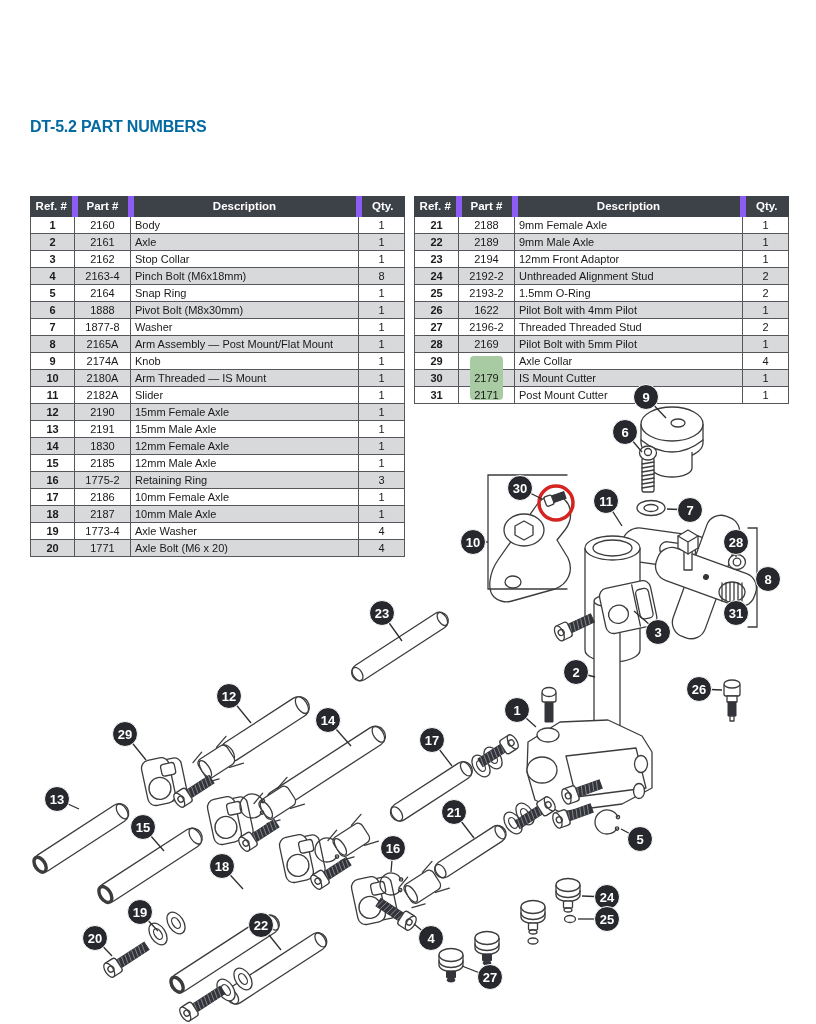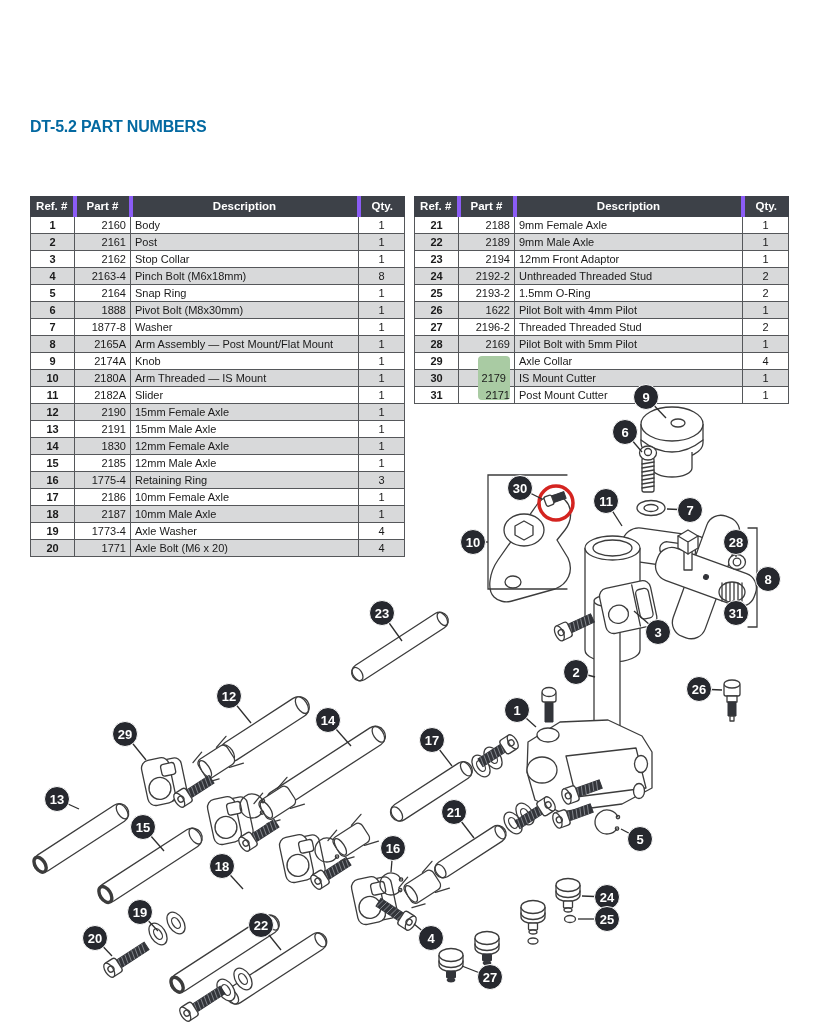--- a/index.html
+++ b/index.html
@@ -14,27 +14,27 @@
   table.parts-table{
     position:absolute;top:148px;width:374px;border-collapse:collapse;table-layout:fixed;
     font-size:11px;line-height:1.1;border:1.5px solid #4e5053;margin-top:48px;
   }
   table.parts-table.left{left:30px;}
   table.parts-table.right{left:414px;}
   .parts-table th{
     background:#3d4148;color:#ffffff;font-weight:700;font-size:11.5px;
     padding:3px 2px;border:1px solid #3d4148;text-align:center;
   }
-  .parts-table th + th{border-left:4px solid #8b5cf6;}
+  .parts-table th + th{border-left:6px solid #8b5cf6;}
   .parts-table td{
     border:1px solid #55575a;padding:1px 4px;height:14px;background:#ffffff;
   }
   .parts-table tbody tr:nth-child(even) td{background:#d8d9da;}
   .parts-table td:nth-child(1){text-align:center;font-weight:700;}
-  .parts-table td:nth-child(2){text-align:right;}
+  .parts-table td:nth-child(2){text-align:center;}
   .parts-table td:nth-child(4){text-align:center;}
   .hl{background:#a9cba3;border-radius:4px;padding:16px 4px;}
   #diagram{position:absolute;left:0;top:360px;}
   #diagram .p{fill:#ffffff;stroke:#3c3c3c;stroke-width:1.3;stroke-linejoin:round;}
   #diagram .d{fill:#33353a;stroke:#33353a;stroke-width:1;}
   #diagram .ln{fill:none;stroke:#3c3c3c;stroke-width:1.3;stroke-linecap:round;}
   #diagram .callout-line{stroke:#2e2e2e;stroke-width:1.3;}
   #diagram .callout-circle{fill:#26282e;stroke:#ffffff;stroke-width:1;}
   #diagram .callout-text{
     fill:#ffffff;font-family:"Liberation Sans",sans-serif;font-size:13px;font-weight:700;
@@ -65,21 +65,21 @@
     <tbody id="tbody-left">
         <tr>
           <td>1</td>
           <td>2160</td>
           <td>Body</td>
           <td>1</td>
         </tr>
         <tr>
           <td>2</td>
           <td>2161</td>
-          <td>Post</td>
+          <td>Axle</td>
           <td>1</td>
         </tr>
         <tr>
           <td>3</td>
           <td>2162</td>
           <td>Stop Collar</td>
           <td>1</td>
         </tr>
         <tr>
           <td>4</td>
@@ -148,21 +148,21 @@
           <td>1</td>
         </tr>
         <tr>
           <td>15</td>
           <td>2185</td>
           <td>12mm Male Axle</td>
           <td>1</td>
         </tr>
         <tr>
           <td>16</td>
-          <td>1775-4</td>
+          <td>1775-2</td>
           <td>Retaining Ring</td>
           <td>3</td>
         </tr>
         <tr>
           <td>17</td>
           <td>2186</td>
           <td>10mm Female Axle</td>
           <td>1</td>
         </tr>
         <tr>
@@ -216,21 +216,21 @@
         </tr>
         <tr>
           <td>23</td>
           <td>2194</td>
           <td>12mm Front Adaptor</td>
           <td>1</td>
         </tr>
         <tr>
           <td>24</td>
           <td>2192-2</td>
-          <td>Unthreaded Threaded Stud</td>
+          <td>Unthreaded Alignment Stud</td>
           <td>2</td>
         </tr>
         <tr>
           <td>25</td>
           <td>2193-2</td>
           <td>1.5mm O-Ring</td>
           <td>2</td>
         </tr>
         <tr>
           <td>26</td>

